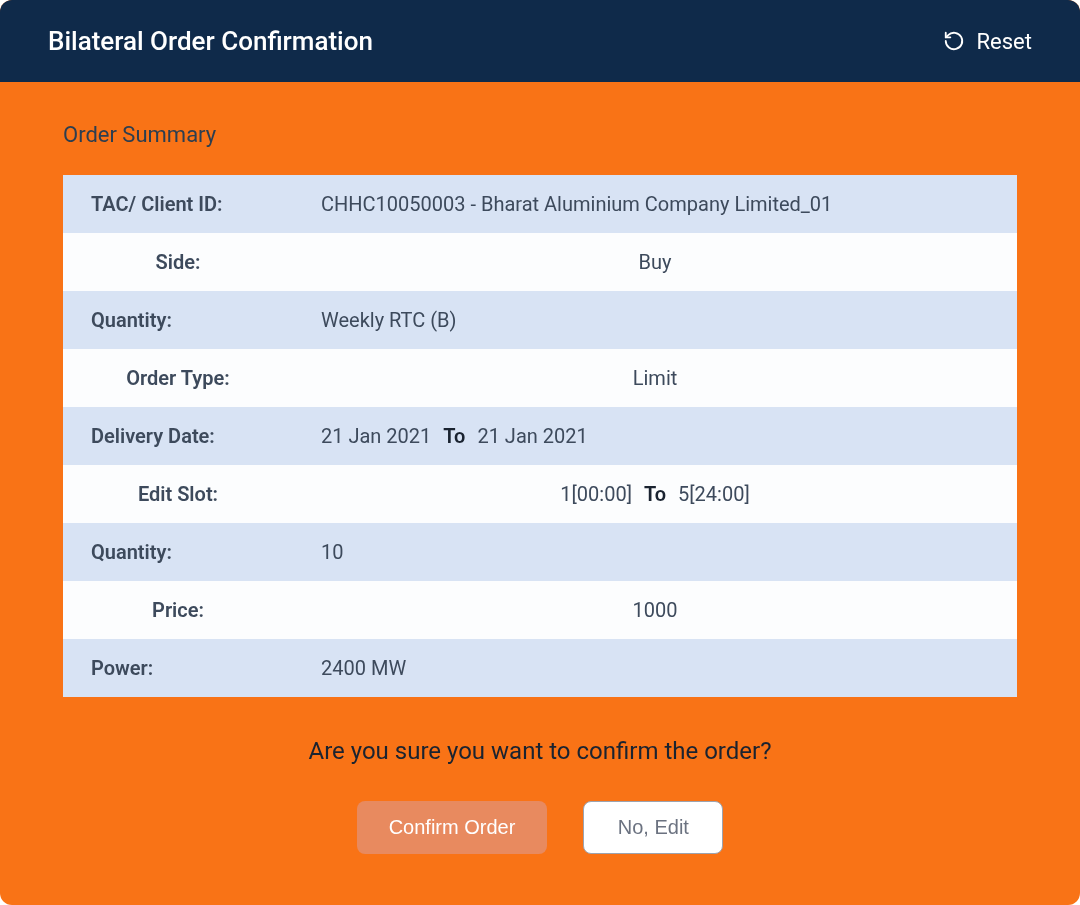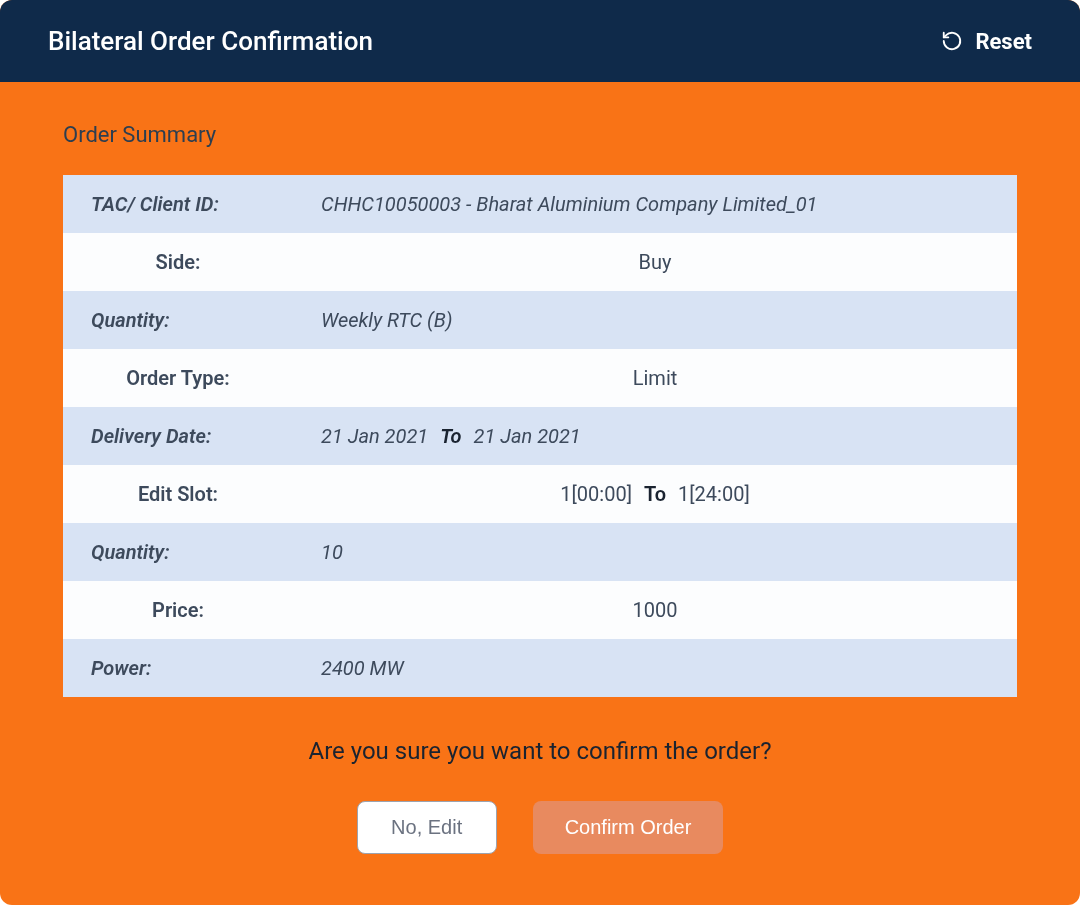--- a/index.html
+++ b/index.html
@@ -36,21 +36,21 @@
       font-weight: 500;
       color: #ffffff;
     }
     .reset-button {
       display: flex;
       align-items: center;
       gap: 12px;
       color: #ffffff;
       cursor: pointer;
       font-size: 22px;
-      font-weight: 700;
+      font-weight: 400;
     }
     .reset-icon {
       width: 22px;
       height: 22px;
       display: inline-flex;
       align-items: center;
       justify-content: center;
     }
     .content {
       padding: 40px 63px;
@@ -63,21 +63,20 @@
     }
     .summary-table {
       width: 100%;
       border-collapse: collapse;
     }
     .summary-table tr {
       height: 58px;
     }
     .summary-table tr.odd {
       background: #d8e3f4;
-      font-style: italic;
     }
     .summary-table tr.even {
       background: #fcfdfe;
       text-align: center;
     }
     .summary-table td {
       padding: 16px 28px;
       font-size: 20px;
       vertical-align: middle;
     }
@@ -166,38 +165,38 @@
           <tr class="even">
             <td class="label">Order Type:</td>
             <td class="value">Limit</td>
           </tr>
           <tr class="odd">
             <td class="label">Delivery Date:</td>
             <td class="value"><span>21 Jan 2021</span><span class="range-sep">To</span><span>21 Jan 2021</span></td>
           </tr>
           <tr class="even">
             <td class="label">Edit Slot:</td>
-            <td class="value"><span>1[00:00]</span><span class="range-sep">To</span><span>1[24:00]</span></td>
+            <td class="value"><span>1[00:00]</span><span class="range-sep">To</span><span>5[24:00]</span></td>
           </tr>
           <tr class="odd">
             <td class="label">Quantity:</td>
             <td class="value">10</td>
           </tr>
           <tr class="even">
             <td class="label">Price:</td>
             <td class="value">1000</td>
           </tr>
           <tr class="odd">
             <td class="label">Power:</td>
             <td class="value">2400 MW</td>
           </tr>
         </tbody>
     </table>
 
     <div class="confirm-section">
       <div class="confirm-question">Are you sure you want to confirm the order?</div>
       <div class="button-row">
+        <button class="btn btn-confirm">Confirm Order</button>
         <button class="btn btn-edit">No, Edit</button>
-        <button class="btn btn-confirm">Confirm Order</button>
       </div>
     </div>
   </div>
 </div>
 
 </body></html>

